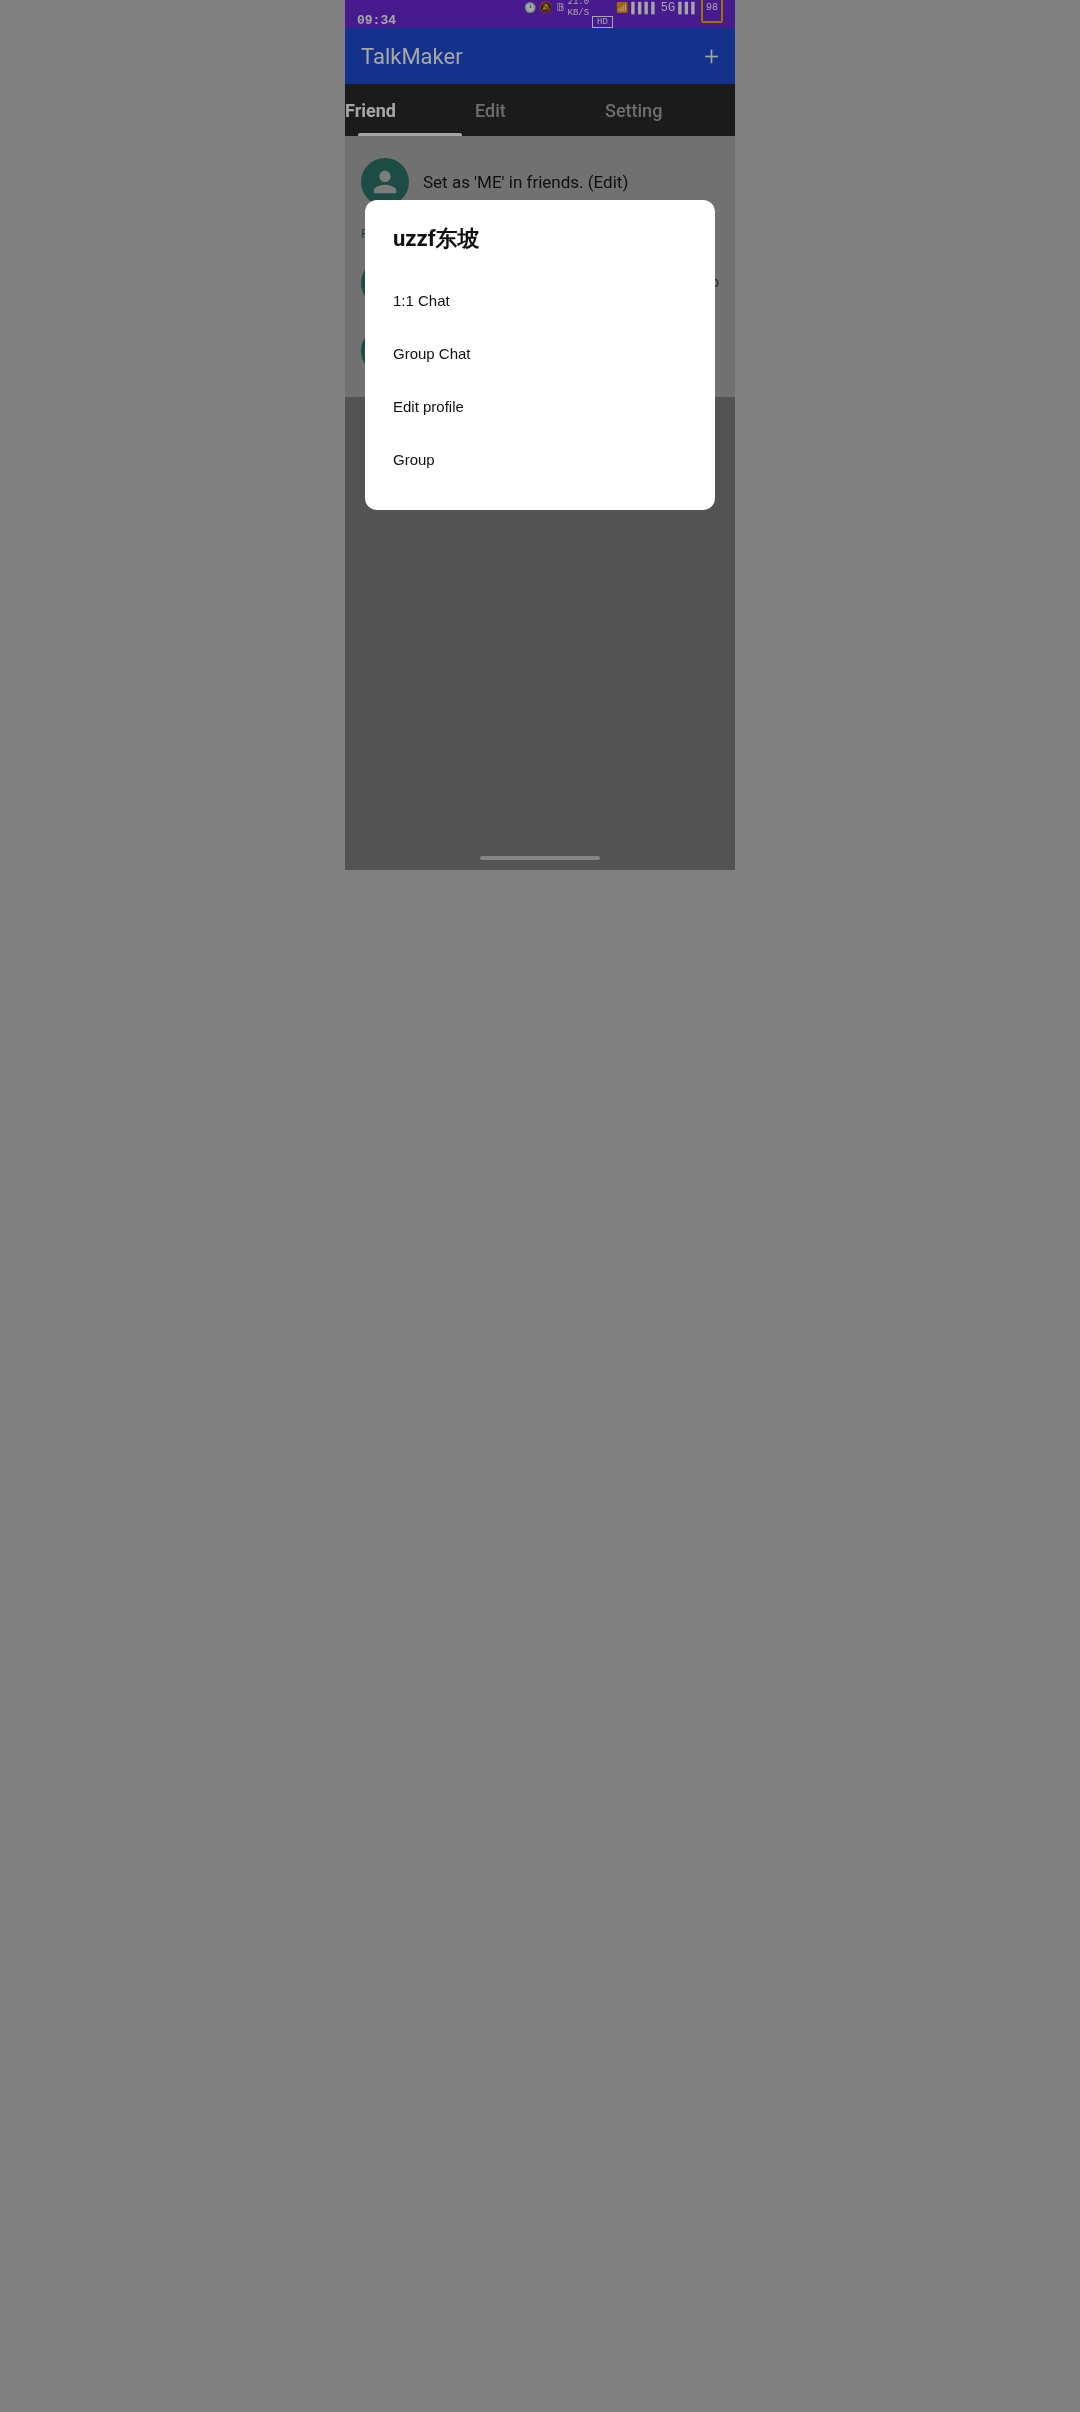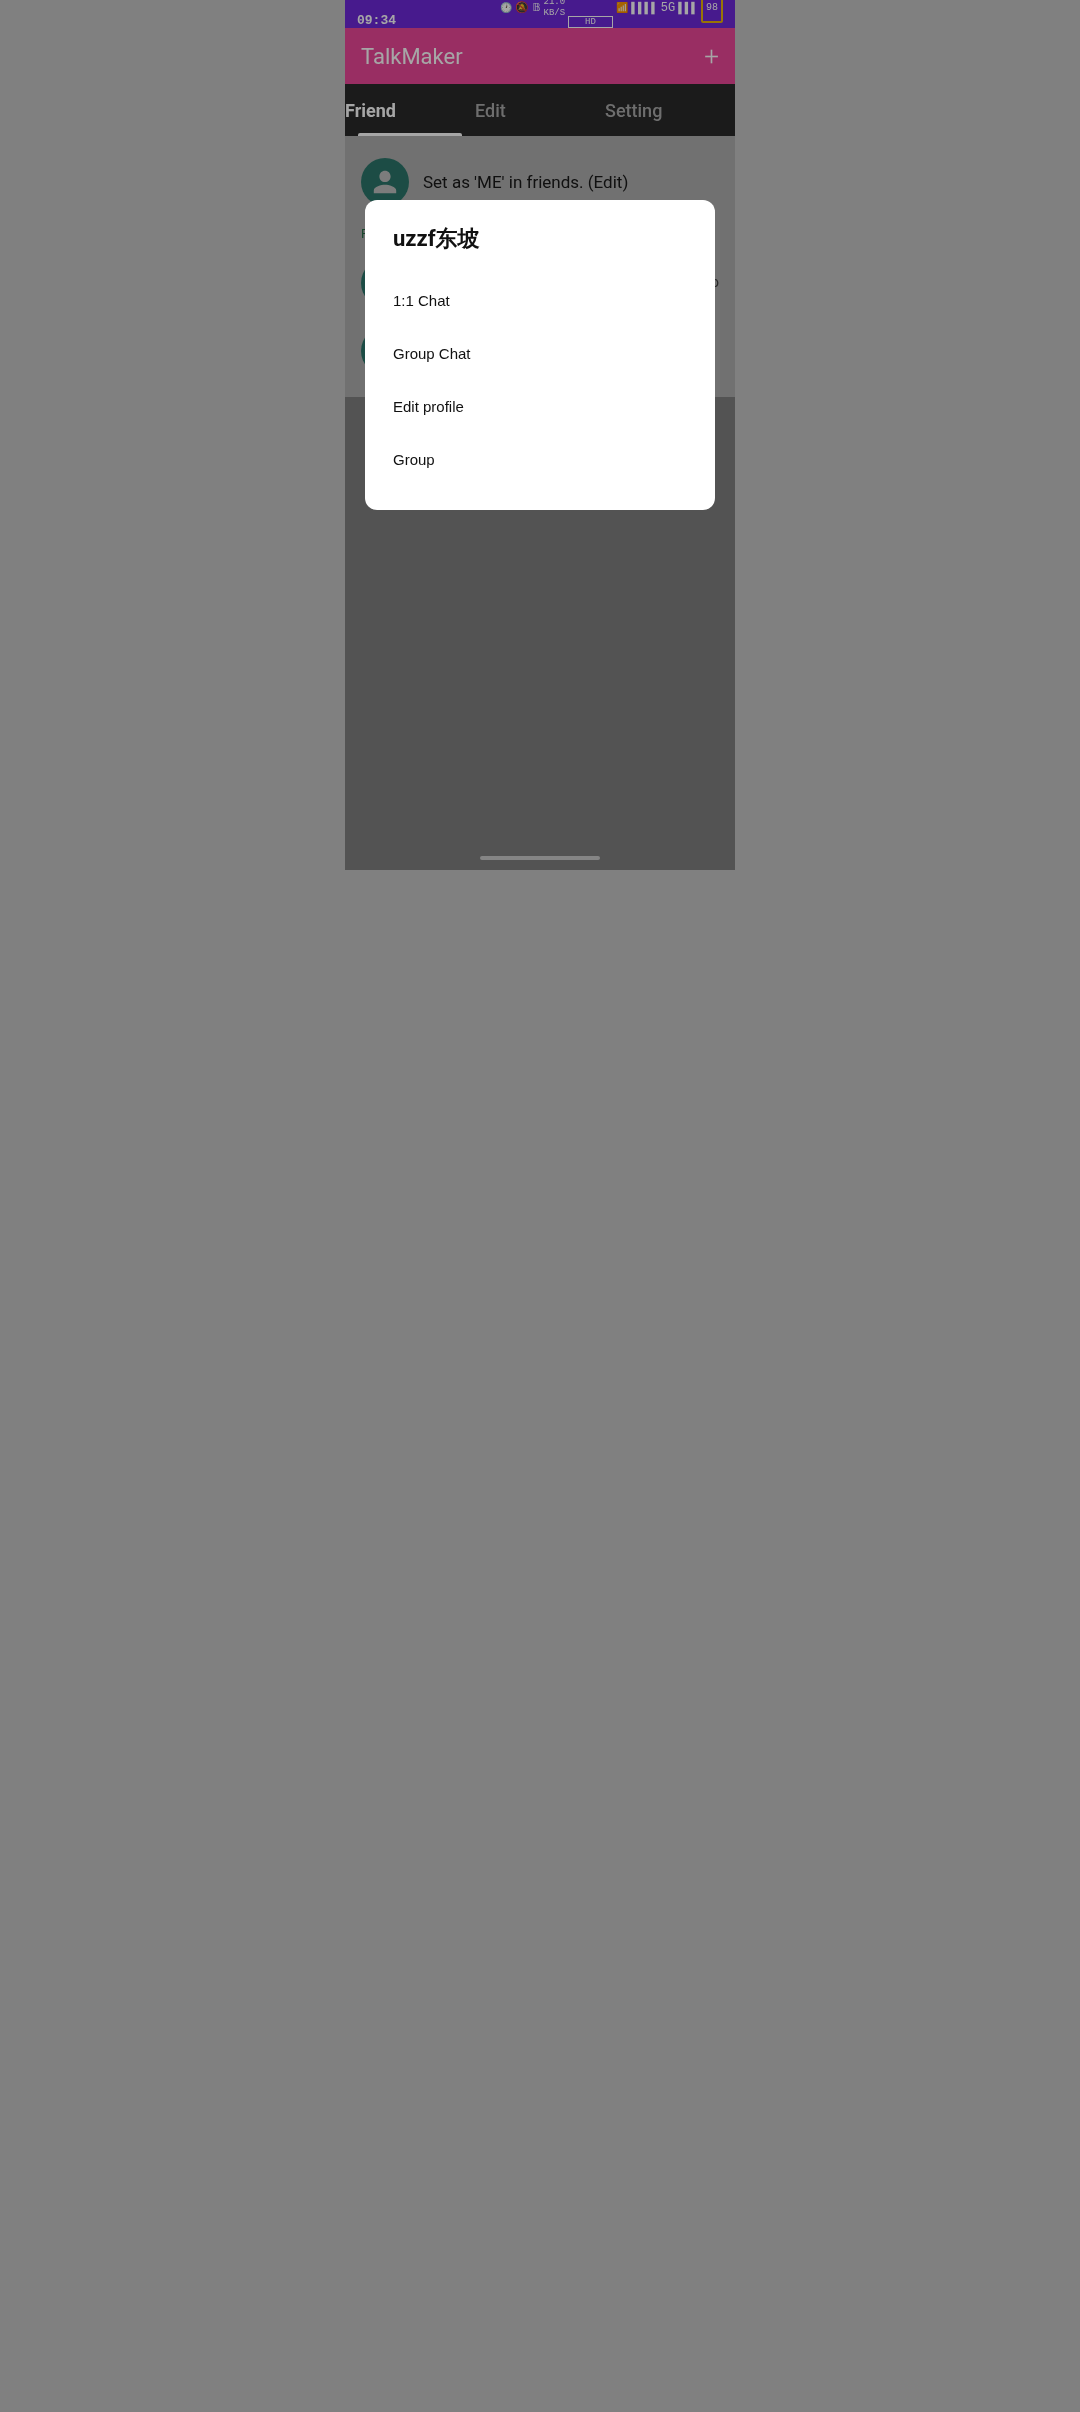--- a/index.html
+++ b/index.html
@@ -36,21 +36,21 @@
       align-items: center;
       gap: 3px;
       color: white;
       font-size: 10px;
     }
 
     
     .app-header {
       width: 100%;
       height: 56px;
-      background: #ec4899;
+      background: #1d4ed8;
       display: flex;
       align-items: center;
       justify-content: space-between;
       padding: 0 16px;
     }
     .app-title {
       color: white;
       font-size: 22px;
       font-weight: 400;
     }
@@ -203,21 +203,21 @@
 </head>
 <body>
 
 <div class="status-bar">
   <span class="status-time">09:34</span>
   <div class="status-icons">
     <span>🕐</span>
     <span style="font-size:11px;">🔕</span>
     <span style="font-size:11px;">𝔹</span>
     <span style="font-size:9px; line-height:1.2;">21.0<br>KB/S</span>
-    <span style="font-size:9px; border:1px solid white; padding:0 16px;margin-top:29px;">HD</span>
+    <span style="font-size:9px; border:1px solid white; padding:0 4px;margin-top:29px;">HD</span>
     <span>📶</span>
     <span style="font-size:11px;">▌▌▌▌</span>
     <span style="font-size:12px;">5G</span>
     <span style="font-size:11px;">▌▌▌</span>
     <span style="border:2px solid #eab308; padding:8px 3px; font-size:10px; border-radius:2px;">
       <span>98</span>
     </span>
   </div>
 </div>
 

